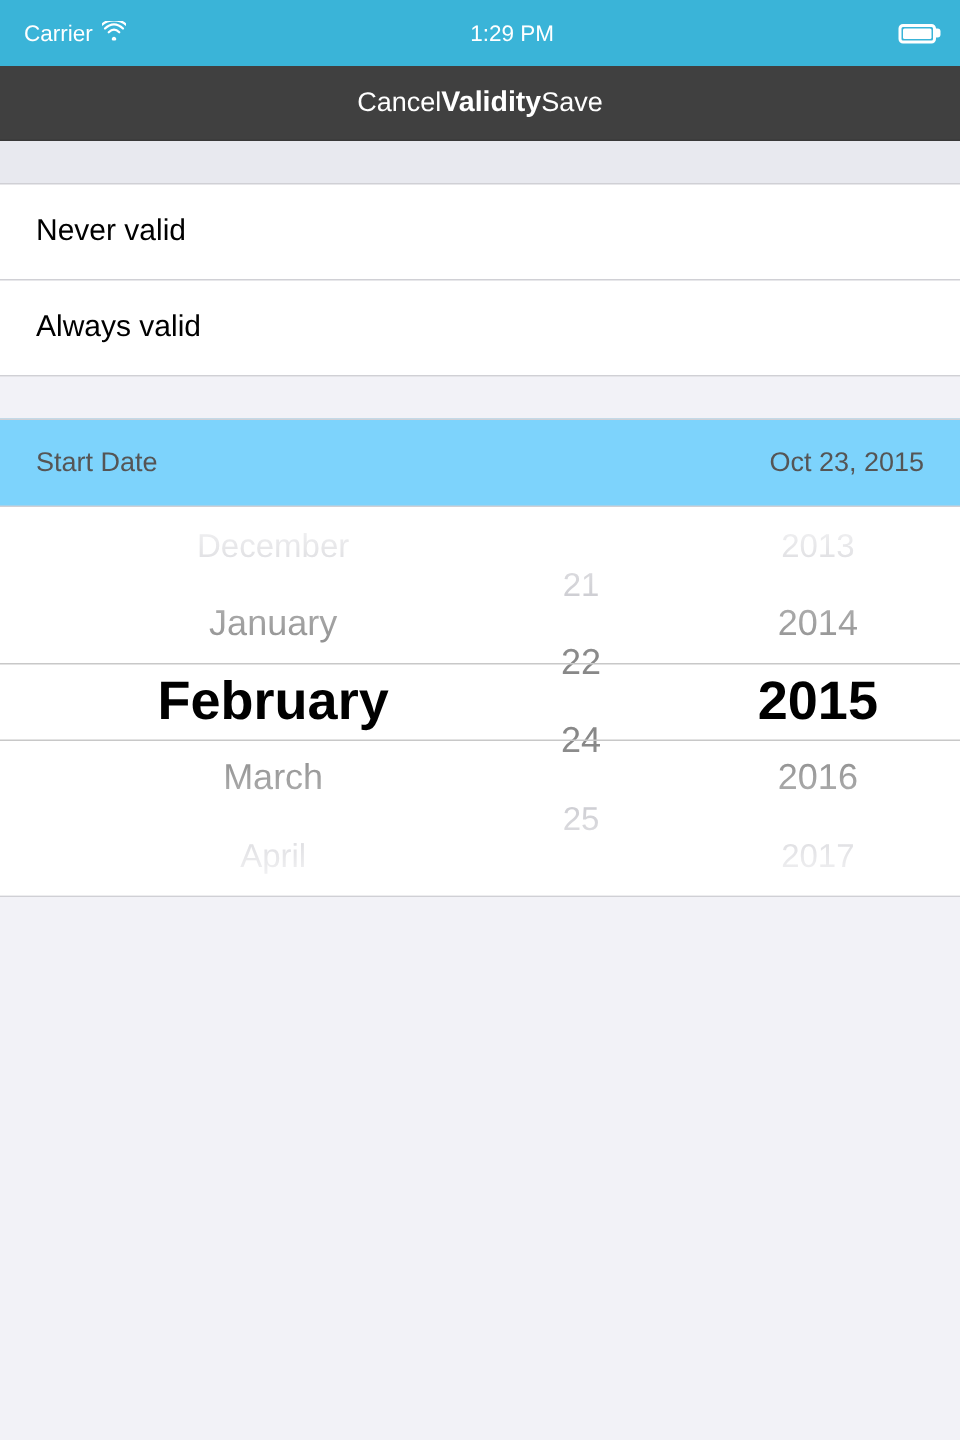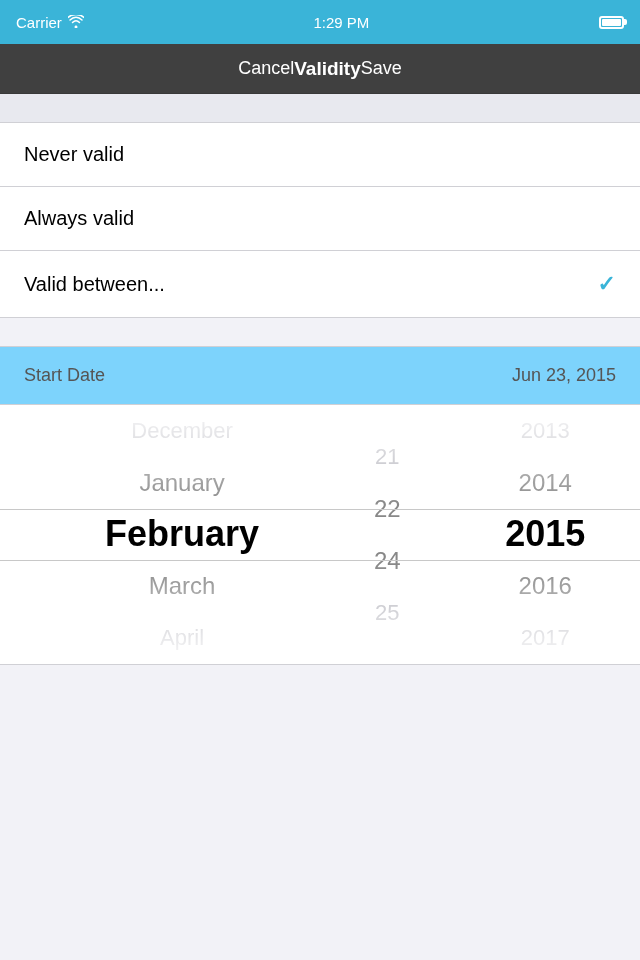--- a/index.html
+++ b/index.html
@@ -274,29 +274,25 @@
 
 <div class="spacer"></div>
 
 <div class="options-list">
   <div class="option-item">
     <span>Never valid</span>
   </div>
   <div class="option-item">
     <span>Always valid</span>
   </div>
-  <div class="option-item">
-    <span>Valid between...</span>
-    <span class="checkmark">✓</span>
-  </div>
 </div>
 
 <div class="date-row">
   <span class="date-label">Start Date</span>
-  <span class="date-value">Jun 23, 2015</span>
+  <span class="date-value">Oct 23, 2015</span>
 </div>
 
 <div class="date-picker">
   <div class="picker-highlight"></div>
   <div class="picker-fade-top"></div>
   <div class="picker-fade-bottom"></div>
 
   <div class="picker-columns">
 
     <div class="picker-column months" id="months-col">

